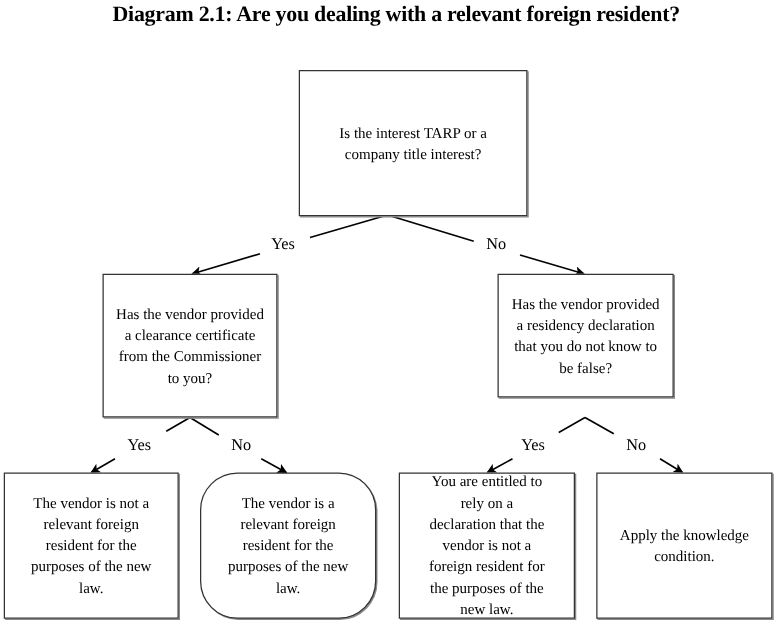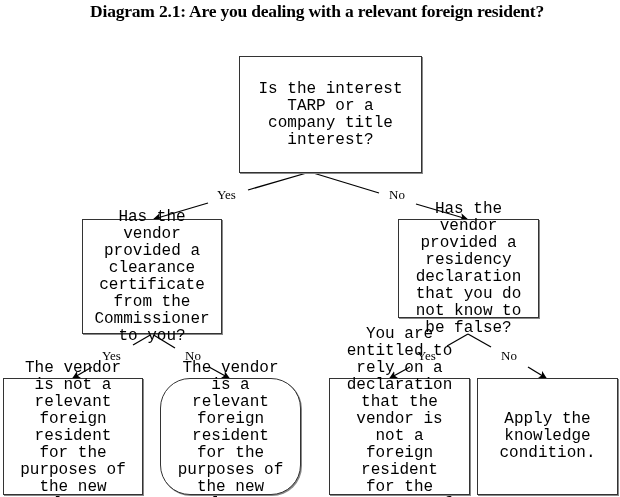--- a/index.html
+++ b/index.html
@@ -3,21 +3,21 @@
   <meta charset="utf-8">
   <style>
     html, body { margin: 0; padding: 0; background: #ffffff; }
     body { width: 620px; height: 497px; position: relative; overflow: hidden;
            font-family: "Liberation Serif", "DejaVu Serif", serif; color: #000; }
     .title { position: absolute; left: 0; top: 1px; width: 552px; text-align: center;
              font-weight: bold; font-size: 17.5px; letter-spacing: -0.2px; margin-left: 41px; }
     .box { position: absolute; box-sizing: border-box; border: 1px solid #333;
            box-shadow: 1px 1px 0 #888; background: #fff;
            display: flex; align-items: center; justify-content: center; text-align: center;
-           font-size: 16px; line-height: 17px; padding: 0 8px; font-family: Liberation Mono, monospace; }
+           font-size: 12px; line-height: 17px; padding: 0 8px; }
     .box span { display: block; }
     .lbl { position: absolute; font-size: 13px; line-height: 14px; }
     svg.lines { position: absolute; left: 0; top: 0; }
   </style>
 </head>
 <body>
 
 <div class="title">Diagram 2.1: Are you dealing with a relevant foreign resident?</div>
 
 <svg class="lines" width="620" height="497">
@@ -65,19 +65,19 @@
 <div class="lbl" style="left:501px;top:349px;">No</div>
 
 <div class="box" style="left:3px;top:378px;width:140px;height:117px;padding:16px 12px;">
   <span>The vendor is not a relevant foreign resident for the purposes of the new law.</span>
 </div>
 
 <div class="box" style="left:160px;top:378px;width:141px;height:117px;padding:0 12px;border-radius:30px;">
   <span>The vendor is a relevant foreign resident for the purposes of the new law.</span>
 </div>
 
-<div class="box" style="left:329px;top:378px;width:141px;height:117px;padding:0 22px;">
+<div class="box" style="left:319px;top:378px;width:141px;height:117px;padding:0 22px;">
   <span>You are entitled to rely on a declaration that the vendor is not a foreign resident for the purposes of the new law.</span>
 </div>
 
 <div class="box" style="left:477px;top:378px;width:141px;height:117px;padding:0 10px;">
   <span>Apply the knowledge condition.</span>
 </div>
 
 </body></html>

